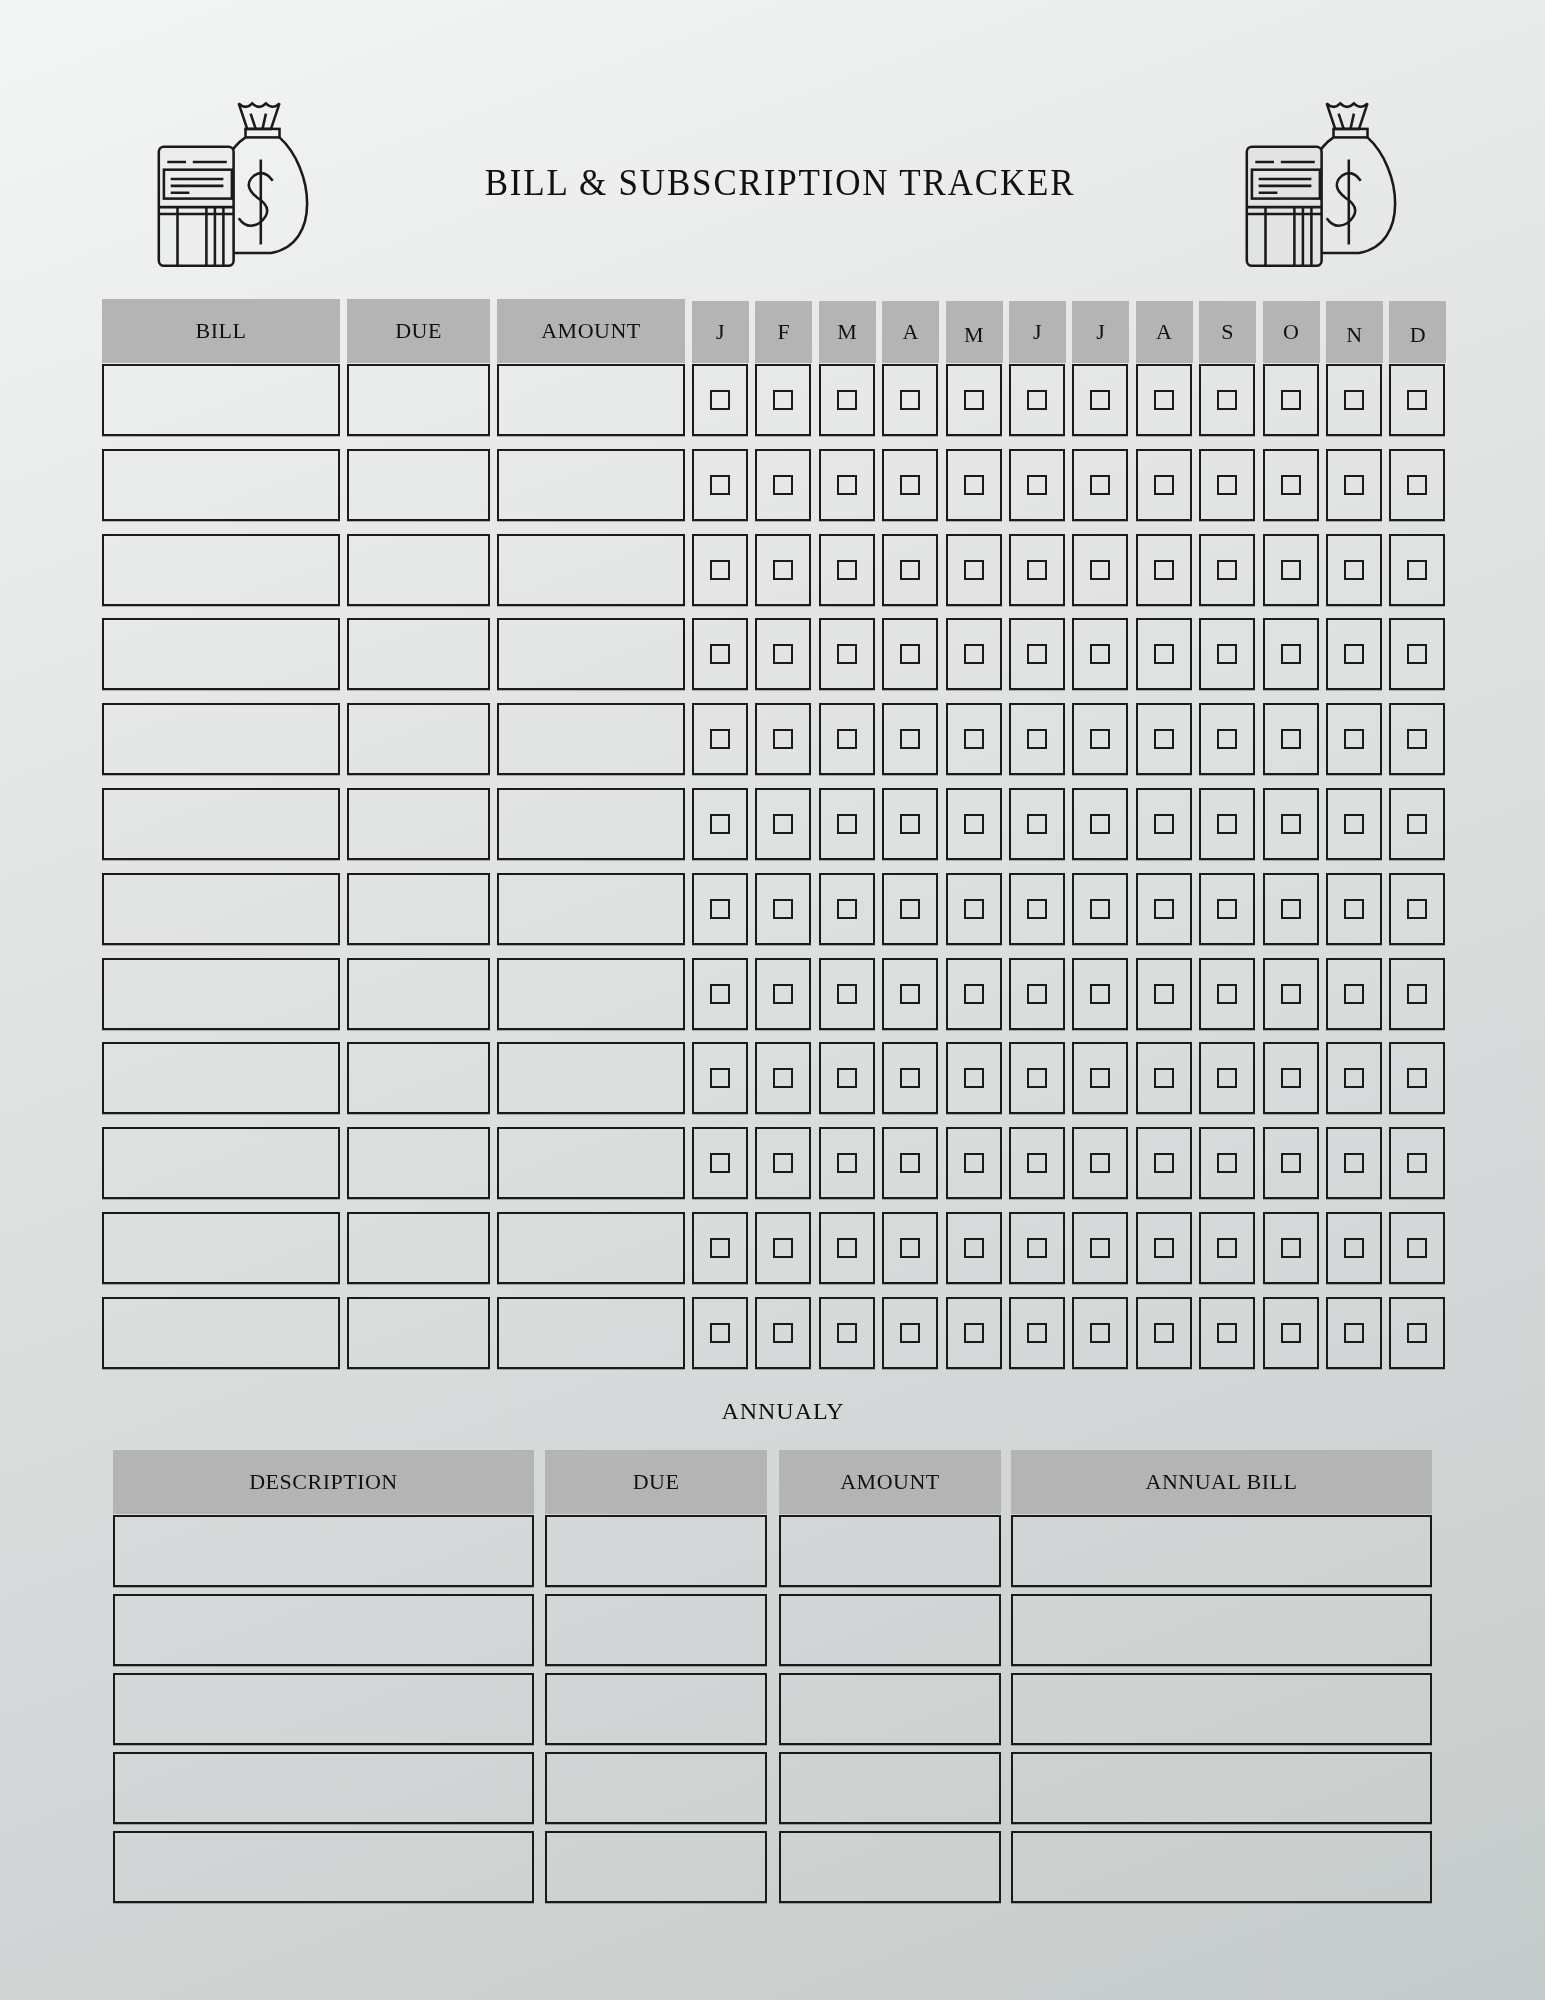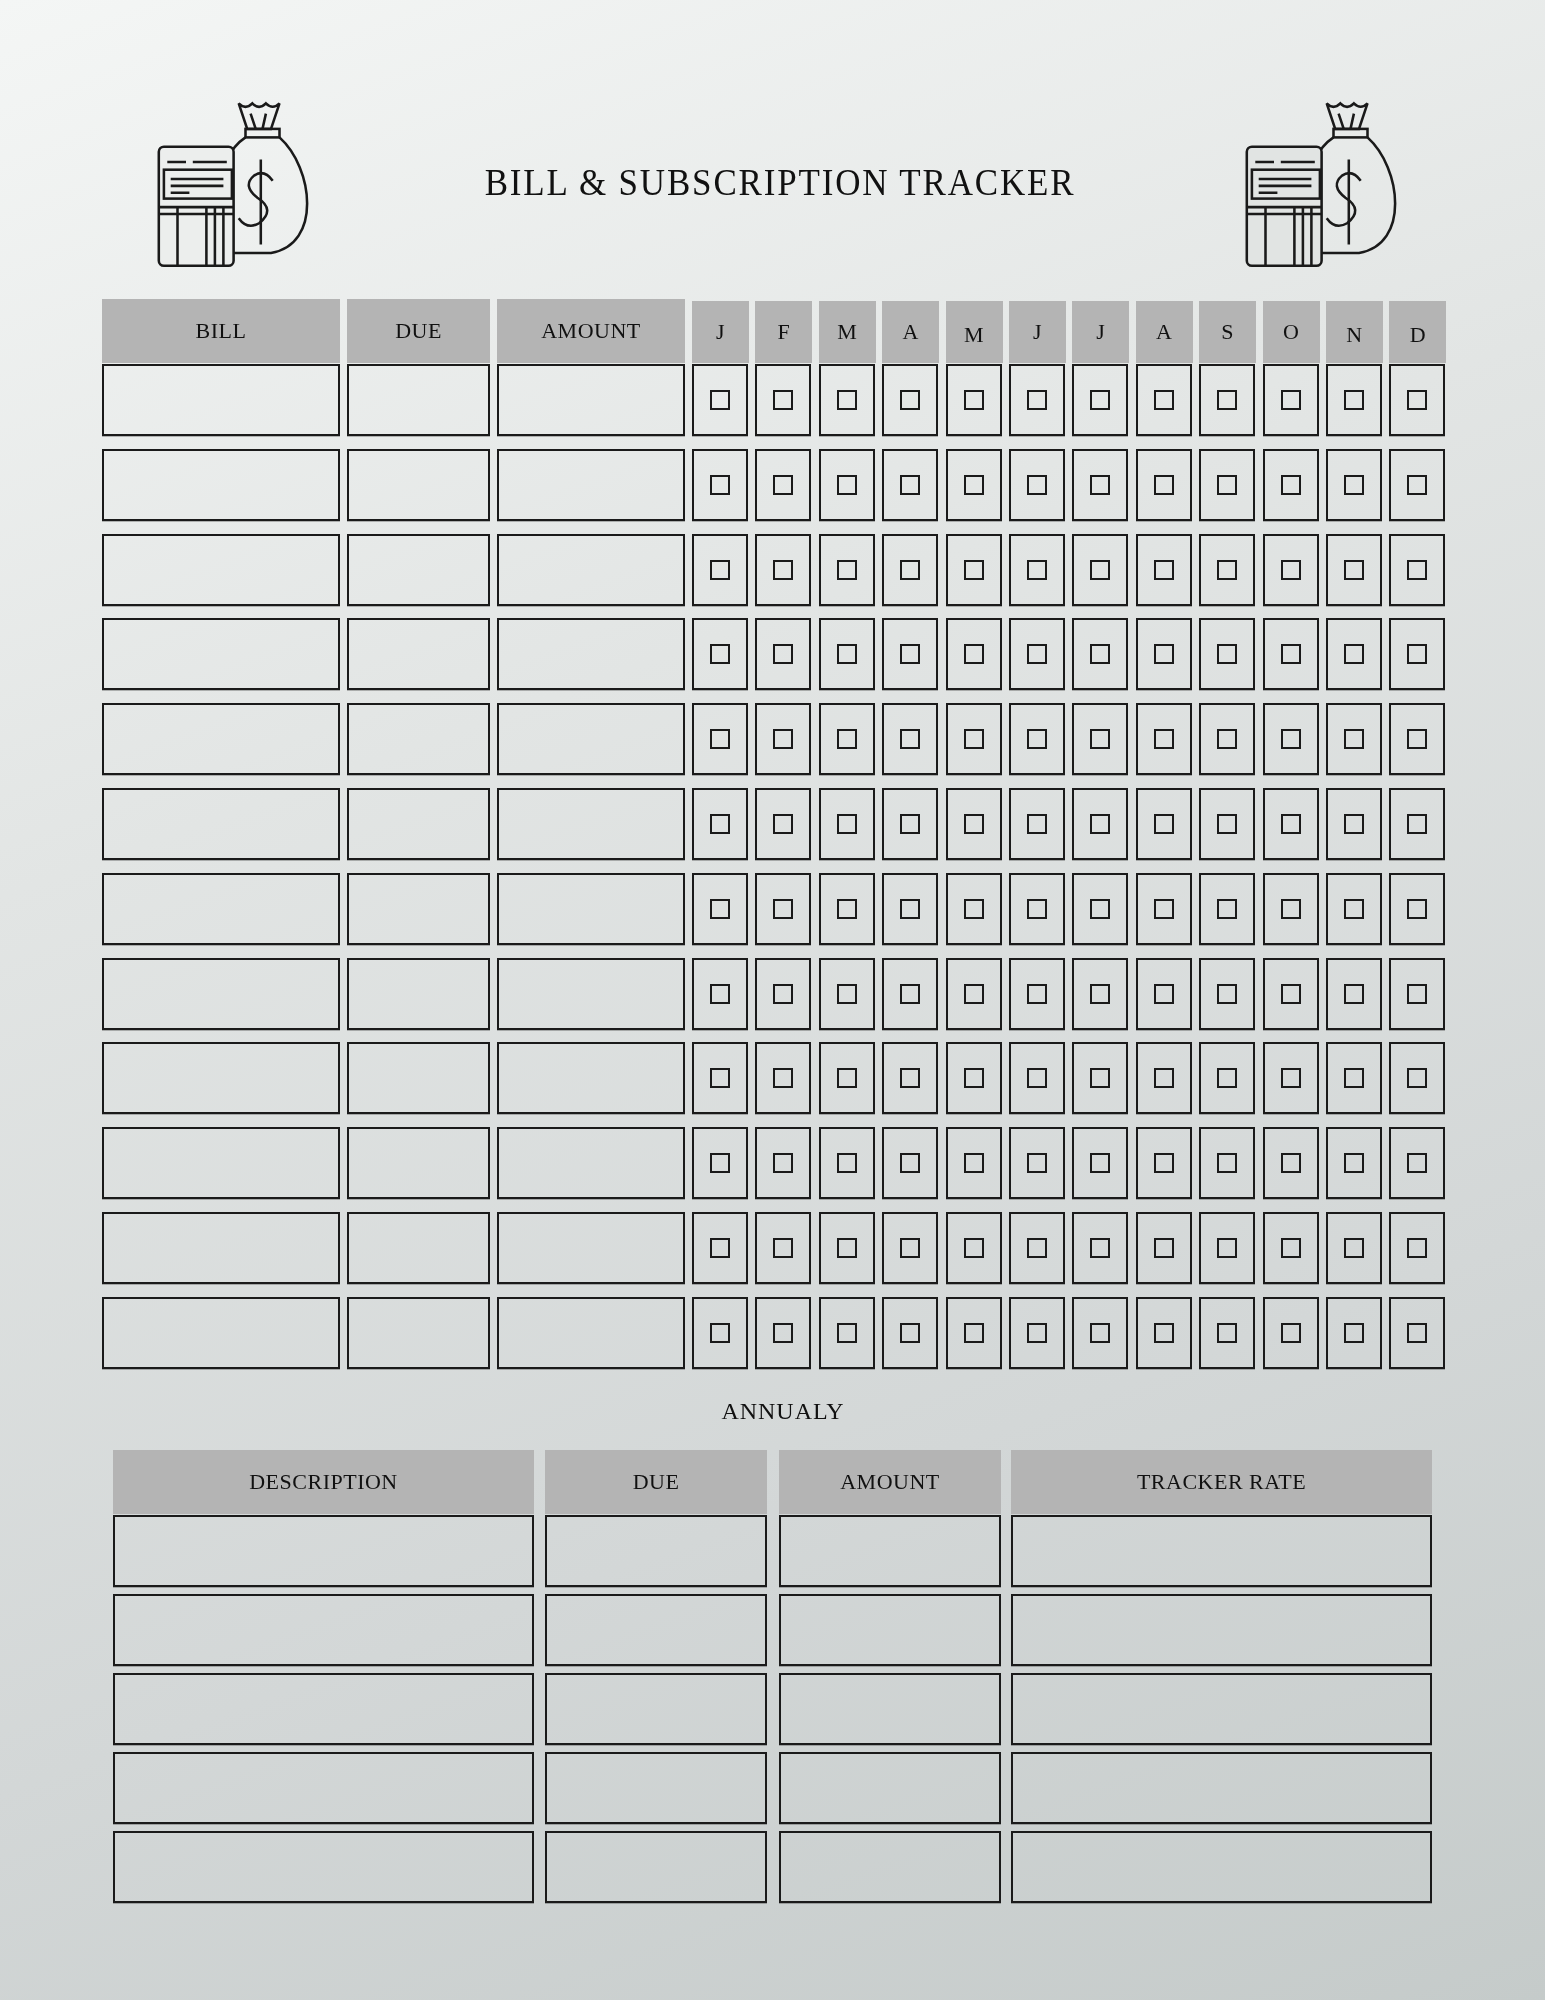--- a/index.html
+++ b/index.html
@@ -553,21 +553,21 @@
       <div class="chk"></div>
     </div>
   </div>
 
 <div class="section-label">ANNUALY</div>
 
 <div id="annual">
     <div class="hdr" style="left: 113px; top: 1450px; width: 421px; height: 64px;">DESCRIPTION</div>
     <div class="hdr" style="left: 545px; top: 1450px; width: 222px; height: 64px;">DUE</div>
     <div class="hdr" style="left: 779px; top: 1450px; width: 222px; height: 64px;">AMOUNT</div>
-    <div class="hdr" style="left: 1011px; top: 1450px; width: 421px; height: 64px;">TRACKER RATE</div>
+    <div class="hdr" style="left: 1011px; top: 1450px; width: 421px; height: 64px;">ANNUAL BILL</div>
     <div class="cell" style="left: 113px; top: 1515px; width: 421px; height: 72px;"></div>
     <div class="cell" style="left: 545px; top: 1515px; width: 222px; height: 72px;"></div>
     <div class="cell" style="left: 779px; top: 1515px; width: 222px; height: 72px;"></div>
     <div class="cell" style="left: 1011px; top: 1515px; width: 421px; height: 72px;"></div>
     <div class="cell" style="left: 113px; top: 1594px; width: 421px; height: 72px;"></div>
     <div class="cell" style="left: 545px; top: 1594px; width: 222px; height: 72px;"></div>
     <div class="cell" style="left: 779px; top: 1594px; width: 222px; height: 72px;"></div>
     <div class="cell" style="left: 1011px; top: 1594px; width: 421px; height: 72px;"></div>
     <div class="cell" style="left: 113px; top: 1673px; width: 421px; height: 72px;"></div>
     <div class="cell" style="left: 545px; top: 1673px; width: 222px; height: 72px;"></div>

